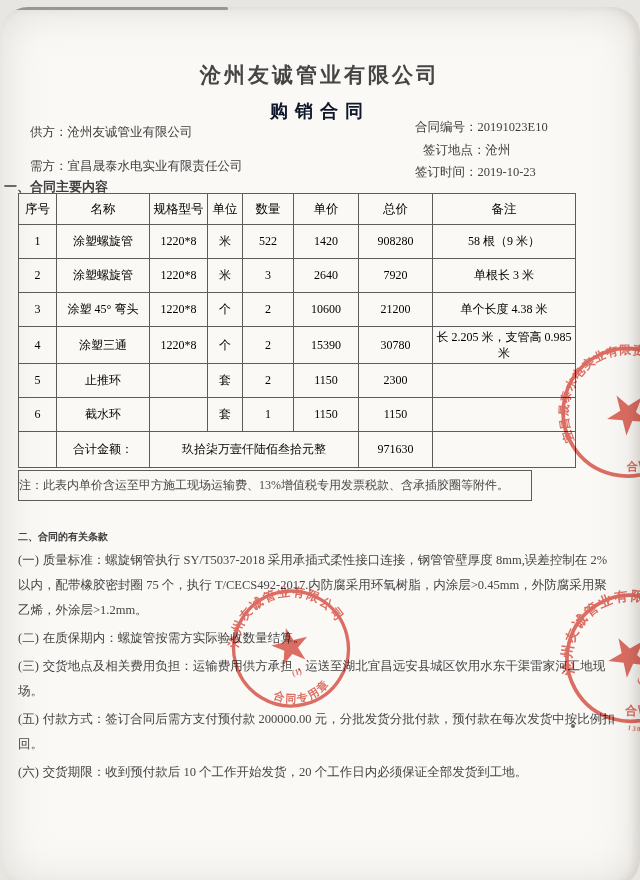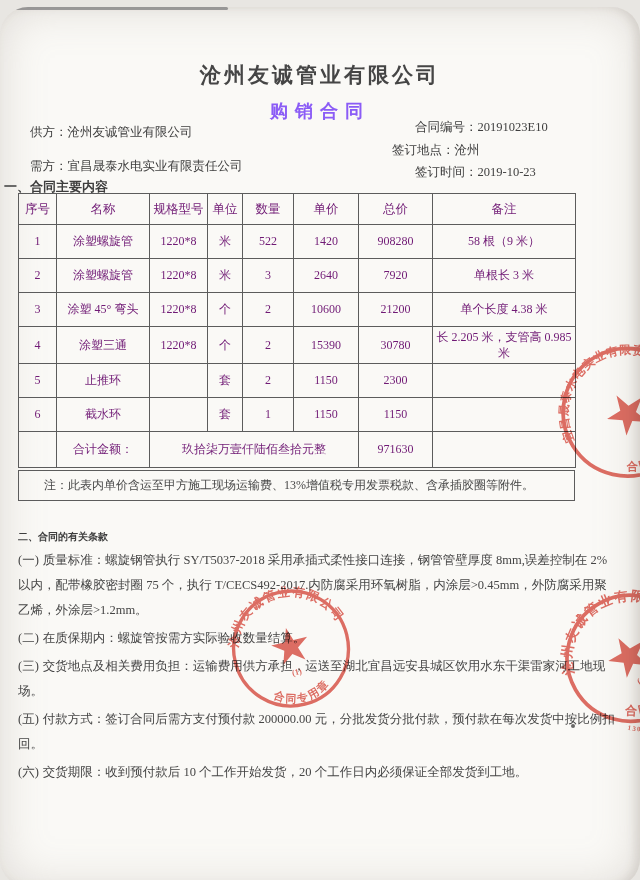--- a/index.html
+++ b/index.html
@@ -12,43 +12,43 @@
     border-radius: 28px;
   }
   .artifact-topline { position:absolute; top:0; left:0; width:228px; height:3px;
     background:rgba(90,90,92,.55); border-radius:2px; }
   .artifact-dot { position:absolute; left:571px; top:717px; width:4px; height:4px;
     border-radius:50%; background:#444; opacity:.8; }
 
   .company-title { position:absolute; top:54px; left:0; width:100%;
     text-align:center; font-size:21px; font-weight:600; letter-spacing:3px; color:#454545; }
   .doc-title { position:absolute; top:92px; left:0; width:100%;
-    text-align:center; font-size:18px; font-weight:600; letter-spacing:7px; color:#8b5cf6; }
+    text-align:center; font-size:18px; font-weight:600; letter-spacing:7px; color:#0f172a; }
 
   .info { position:absolute; font-size:12.5px; white-space:nowrap; }
   .supplier { left:30px; top:117px; }
   .buyer    { left:30px; top:151px; }
   .meta-no    { left:415px; top:112px; }
-  .meta-place { left:392px; top:135px; }
+  .meta-place { left:423px; top:135px; }
   .meta-date  { left:415px; top:157px; }
 
   .sec1-heading { position:absolute; left:4px; top:171px; font-size:13px; font-weight:600; }
 
   table.items { position:absolute; left:18px; top:186px; width:557px;
-    border-collapse:collapse; table-layout:fixed; font-size:12px; color:#701a75; }
+    border-collapse:collapse; table-layout:fixed; font-size:12px; color:#000000; }
   table.items th, table.items td {
     border:1px solid #5c5c5c; text-align:center; vertical-align:middle;
     padding:2px 3px; overflow:hidden; }
   table.items th { height:31px; font-weight:500; font-size:12.5px; }
   table.items td { height:34px; }
   tr.total-row td { height:36px; }
   td.remark { line-height:1.35; }
 
-  .note-box { position:absolute; left:18px; top:463px; width:557px;
-    border:1px solid #5c5c5c; font-size:12px; padding:6px 25px; color:#474747; }
+  .note-box { position:absolute; left:18px; top:463px; width:514px;
+    border:1px solid #5c5c5c; font-size:12px; padding:6px 0; color:#474747; }
   .attachment { position:absolute; left:18px; top:499px; font-size:12.5px; }
   .sec2-heading { position:absolute; left:18px; top:523px; font-size:10px; font-weight:600; }
 
   .terms { position:absolute; left:18px; top:541px; width:601px; font-size:12.5px;
     line-height:25px; color:#454545; }
   .terms p { margin-bottom:3px; }
   .terms p.hang { padding-left:27px; text-indent:-27px; }
   .tno { margin-right:4px; }
 
   .stamp { position:absolute; mix-blend-mode:multiply; opacity:.78; }

